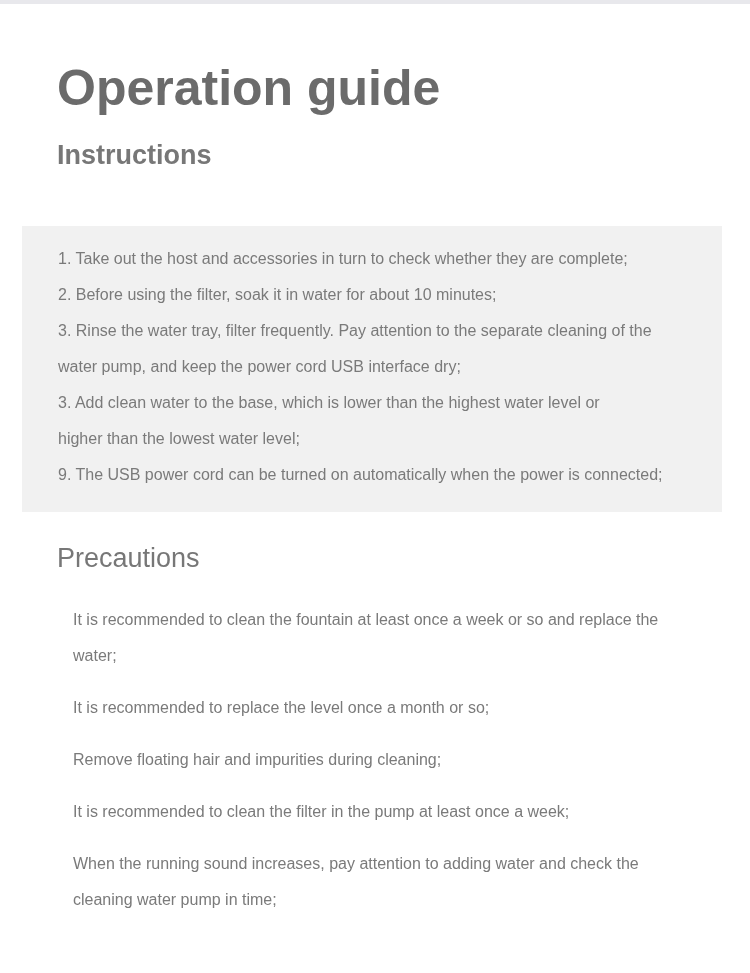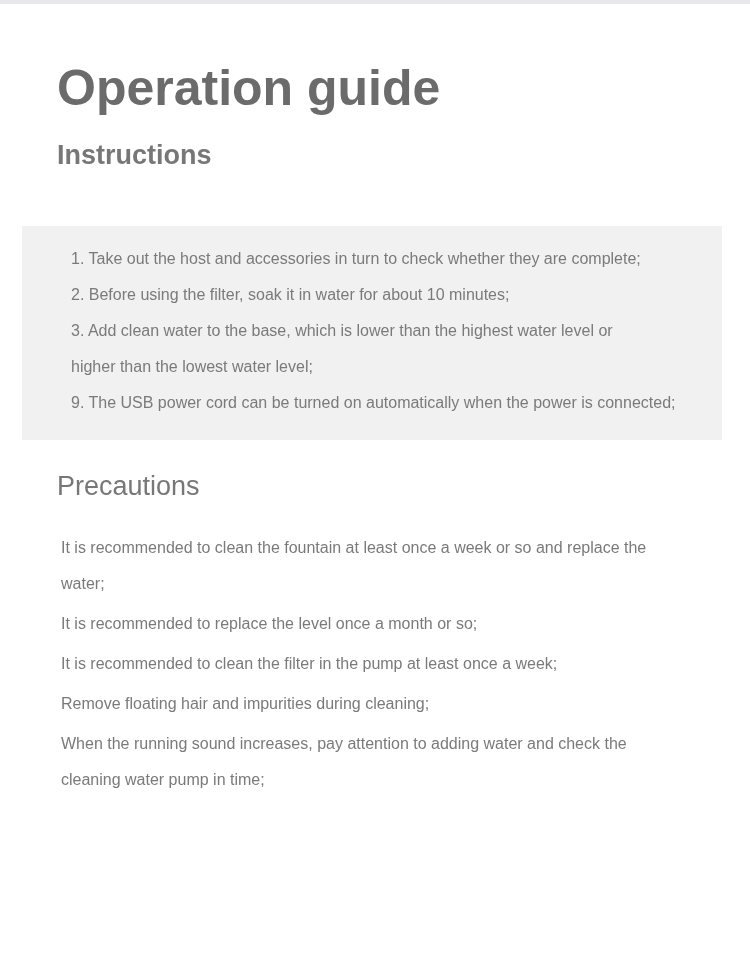--- a/index.html
+++ b/index.html
@@ -40,64 +40,66 @@
     line-height: 32px;
     font-weight: normal;
     color: var(--heading-text, #777777);
     margin: 0 0 0 57px;
   }
   .instructions-heading { margin-top: 23px; font-weight: bold; }
   .panel {
     margin: 55px 0 0 22px;
     width: 700px;
     background: var(--panel-background, #f1f1f1);
-    padding: 15px 8px 19px 49px;
+    padding: 15px 8px 19px 36px;
   }
   .panel .line {
     margin: 0;
     font-size: 16px;
     line-height: 36px;
     color: var(--body-text, #7a7a7a);
     white-space: pre;
   }
   .precautions-heading { margin-top: 30px; }
   .precautions-list {
     margin: 28px 0 0 57px;
     width: 680px;
   }
   .precautions-list .line {
-    margin: 4px;
+    margin: 16px;
     font-size: 16px;
     line-height: 36px;
     color: var(--body-text, #7a7a7a);
     white-space: pre;
   }
 </style>
 </head>
 <body>
 
 <div class="page">
   <div class="top-bar"></div>
 
   <h1 class="page-title">Operation guide</h1>
 
   <h2 class="section-heading instructions-heading">Instructions</h2>
 
   <div class="panel">
       <p class="line">1. Take out the host and accessories in turn to check whether they are complete;</p>
       <p class="line">2. Before using the filter, soak it in water for about 10 minutes;</p>
+      <p class="line">3. Rinse the water tray, filter frequently. Pay attention to the separate cleaning of the
+water pump, and keep the power cord USB interface dry;</p>
       <p class="line">3. Add clean water to the base, which is lower than the highest water level or
 higher than the lowest water level;</p>
       <p class="line">9. The USB power cord can be turned on automatically when the power is connected;</p>
     </div>
 
   <h2 class="section-heading precautions-heading">Precautions</h2>
 
   <div class="precautions-list">
       <p class="line">It is recommended to clean the fountain at least once a week or so and replace the
 water;</p>
       <p class="line">It is recommended to replace the level once a month or so;</p>
+      <p class="line">Remove floating hair and impurities during cleaning;</p>
       <p class="line">It is recommended to clean the filter in the pump at least once a week;</p>
-      <p class="line">Remove floating hair and impurities during cleaning;</p>
       <p class="line">When the running sound increases, pay attention to adding water and check the
 cleaning water pump in time;</p>
     </div>
 </div>
 
 </body></html>

